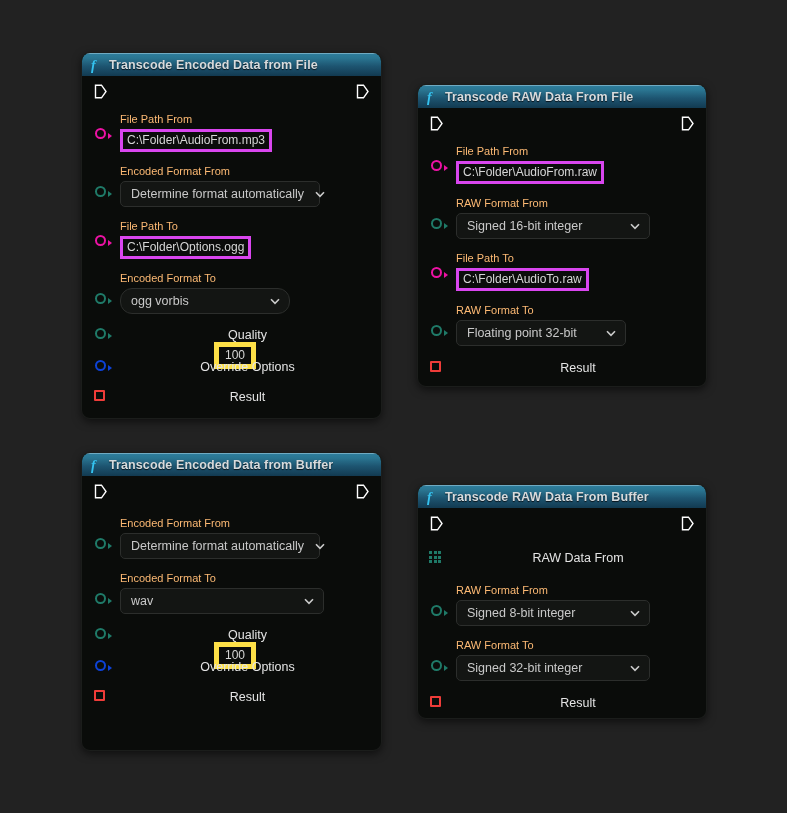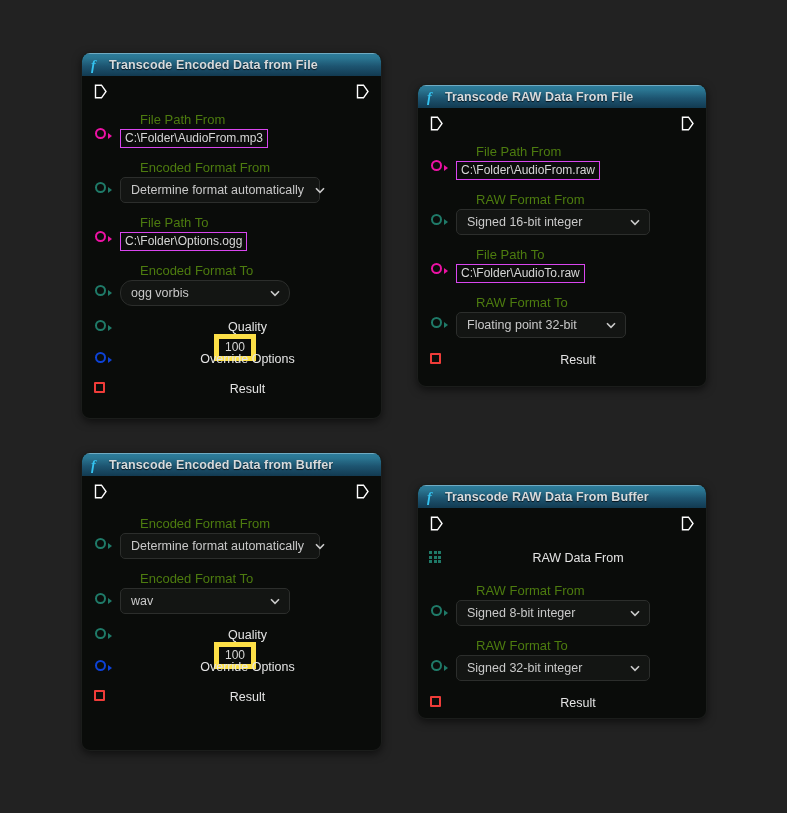--- a/index.html
+++ b/index.html
@@ -144,35 +144,35 @@
     white-space: nowrap;
   }
   .pin-label.inline { margin-left: 32px; }
 
   
   .field-group {
     position: relative;
     padding: 4px 0 5px 0;
   }
   .field-group .field-label {
-    color: #4d7c0f;
-    font-size: 13px;
-    margin-left: 58px;
+    color: #fdba74;
+    font-size: 11px;
+    margin-left: 38px;
     display: block;
     line-height: 15px;
     white-space: nowrap;
   }
 
   
   .txt-input {
     margin-left: 38px;
     margin-top: 2px;
     display: inline-block;
     box-sizing: border-box;
-    border: 1px solid #d946ef;
+    border: 3px solid #d946ef;
     background: #0b0c0b;
     color: #d6d6d6;
     font-size: 12px;
     padding: 1px 4px 2px 4px;
     line-height: 14px;
     white-space: nowrap;
   }
 
   
   .combo {
@@ -373,21 +373,21 @@
         <span class="combo-text">Determine format automatically</span>
         <svg class="chev" viewBox="0 0 12 12">
             <path d="M2 4.2 L6 8.4 L10 4.2" fill="none" stroke="#c9c9c9" stroke-width="1.6"></path>
           </svg>
       </div>
     </div>
 
     <div class="field-group" style="margin-top:3px;">
       <span class="pin-circle" style="top:26px;"></span>
       <span class="field-label">Encoded Format To</span>
-      <div class="combo" style="width:170px;">
+      <div class="combo" style="width:204px;">
         <span class="combo-text">wav</span>
         <svg class="chev" viewBox="0 0 12 12">
             <path d="M2 4.2 L6 8.4 L10 4.2" fill="none" stroke="#c9c9c9" stroke-width="1.6"></path>
           </svg>
       </div>
     </div>
 
     <div class="pin-row" style="margin-top:9px; height:22px;">
       <span class="pin-circle"></span>
       <span class="pin-label inline">Quality</span>

